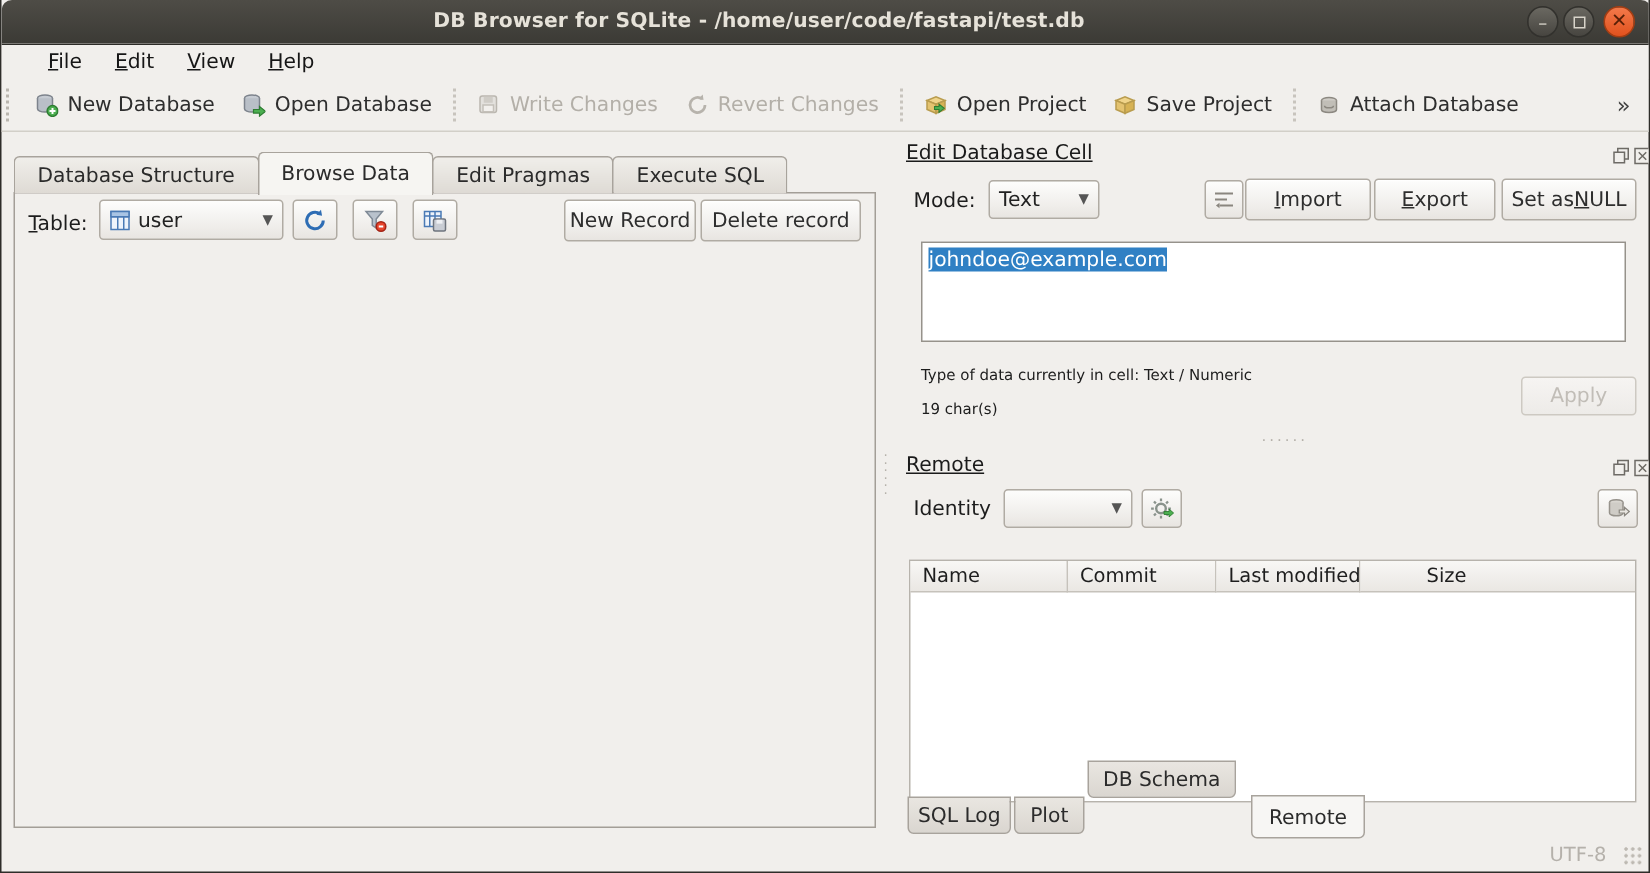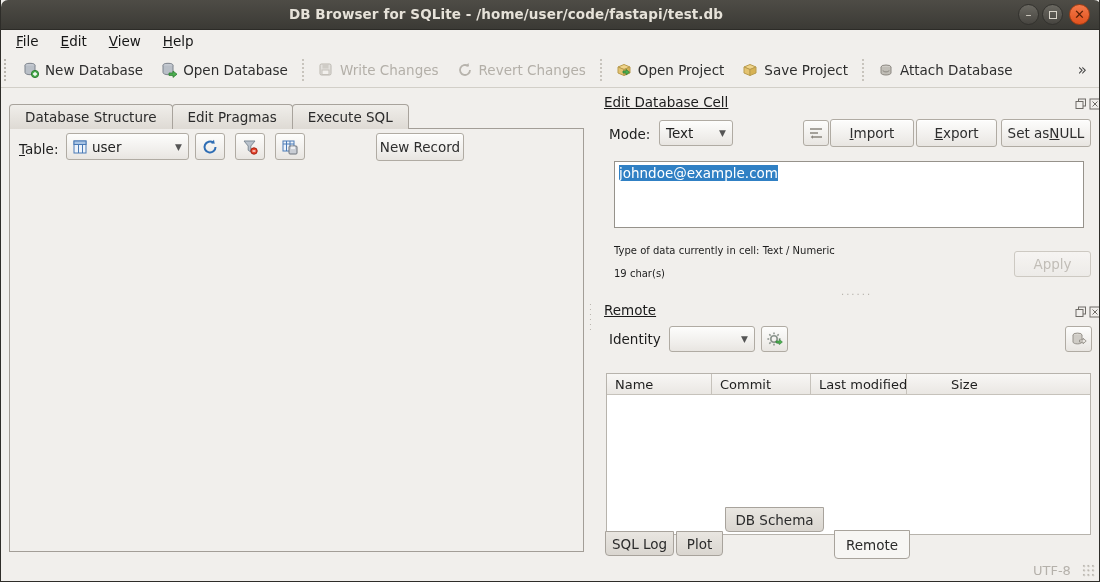--- a/index.html
+++ b/index.html
@@ -25,21 +25,21 @@
     border:1px solid #32312d; color:#d8d4ca; font-size:12px;
     display:flex; align-items:center; justify-content:center; cursor:default;
   }
   .winbtn.min { right:62px; } .winbtn.max { right:38px; }
   .winbtn.close {
     right:11px; background:linear-gradient(180deg,#f3794a,#e1521e);
     border-color:#a33d13; color:#571f06; font-weight:bold; font-size:13px;
   }
   .winbtn.max .sq { width:8px; height:8px; border:1.5px solid #d8d4ca; }
   
-  .menubar { position:absolute; left:0; top:30px; width:1100px; height:23px; display:flex; align-items:center; padding-left:4px; background:#f1efec; }
+  .menubar { position:absolute; left:0; top:30px; width:1100px; height:23px; display:flex; align-items:center; padding-left:20px; background:#f1efec; }
   .menu-item { font-size:13.5px; color:#161616; padding:2px 11px 3px 11px; }
   
   .toolbar {
     position:absolute; left:0; top:53px; width:1100px; height:35px;
     display:flex; align-items:center; background:#f1efec; border-bottom:1px solid #d2cfc8;
   }
   .tb-handle { width:6px; height:22px; margin:0 4px 0 3px; border-left:2px dotted #b9b5ae; }
   .tb-btn { display:flex; align-items:center; gap:6px; padding:5px 9px; font-size:13.5px; color:#2e2e2e; border-radius:3px; }
   .tb-btn.disabled { color:#b3afa8; }
   .tb-sep { width:1px; height:22px; border-left:2px dotted #c8c4bd; margin:0 5px; }
@@ -197,20 +197,21 @@
           <path d="M3 5v6c0 1.1 2.2 2 5 2s5-.9 5-2V5" fill="#c1beb7" stroke="#8c8881"></path>
           <path d="M5 8.5c0 .8 1.3 1.4 3 1.4s3-.6 3-1.4" fill="none" stroke="#8c8881"></path>
         </svg>
       <span>Attach Database</span>
     </div>
     <div class="tb-overflow">»</div>
   </div>
 
   <div class="tabs">
     <div class="tab">Database Structure</div>
+    <div class="tab active">Browse Data</div>
     <div class="tab">Edit Pragmas</div>
     <div class="tab">Execute SQL</div>
   </div>
   <div class="groupbox"></div>
 
   <span class="label13" style="left:18px; top:141px; z-index:3;"><u>T</u>able:</span>
   <div class="select" style="left:65px; top:133px; width:123px; height:27px; z-index:3;">
     <svg width="14" height="14" viewBox="0 0 14 14">
         <rect x="1" y="1" width="12" height="12" fill="#eef3fa" stroke="#4a7ab5"></rect>
         <path d="M1 4.5h12M5.5 1v12M9.5 1v12" stroke="#4a7ab5"></path>
@@ -234,20 +235,21 @@
   </div>
   <div class="iconbtn" style="left:274px; top:133px; width:30px; height:27px; z-index:3;">
     <svg width="16" height="16" viewBox="0 0 16 16">
         <rect x="1" y="2" width="11" height="10" fill="#eef3fa" stroke="#4a7ab5"></rect>
         <path d="M1 5h11M4.5 2v10M8 2v10" stroke="#4a7ab5"></path>
         <rect x="7" y="7" width="8" height="8" rx="1" fill="#c9cdd4" stroke="#6e747d"></rect>
         <rect x="9" y="7.5" width="4" height="2.6" fill="#eef0f3"></rect>
       </svg>
   </div>
   <div class="btn" style="left:375px; top:133px; width:88px; height:28px; z-index:3;">New Record</div>
+  <div class="btn" style="left:466px; top:133px; width:107px; height:28px; z-index:3;">Delete record</div>
 
   <div class="datatable">
     <div class="dt-row">
       <div class="dt-corner" style="height:23px;"></div>
       <div class="dt-h w-id">id</div>
       <div class="dt-h w-email">email</div>
       <div class="dt-h w-hash">ashed_passwor</div>
       <div class="dt-h w-active">is_active</div>
       <div class="dt-hfill"></div>
     </div>

